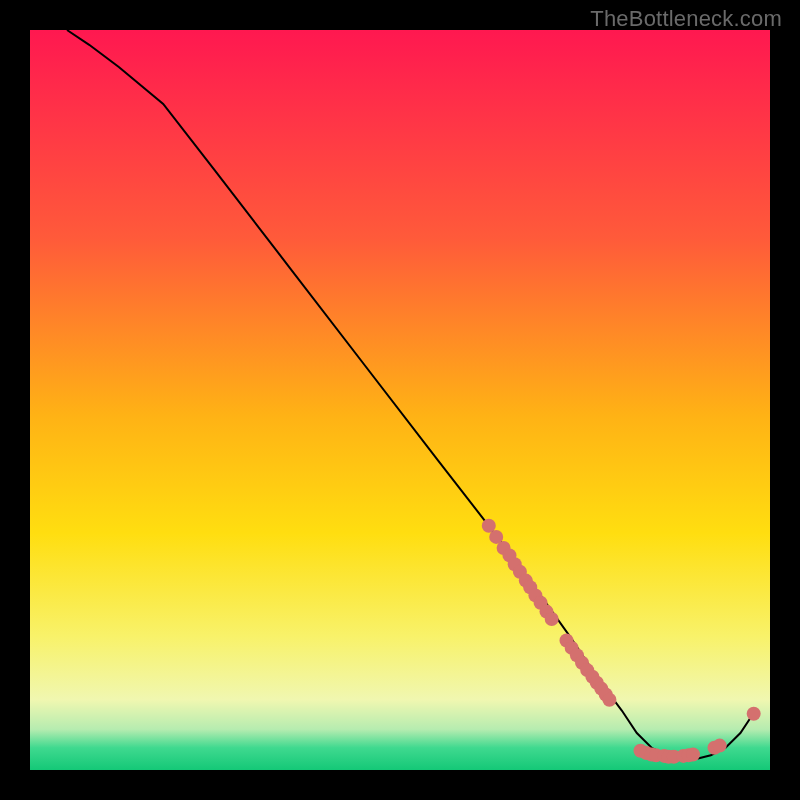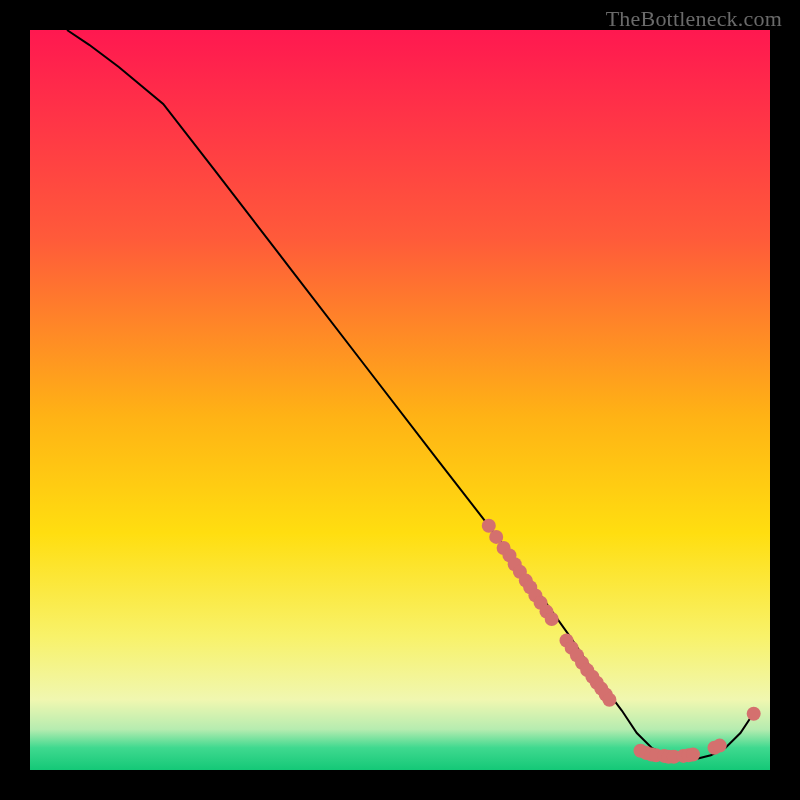--- a/index.html
+++ b/index.html
@@ -17,21 +17,20 @@
   }
   .watermark {
     position: absolute;
     top: 6px;
     right: 18px;
     color: #6a6a6a;
     font-size: 22px;
     font-weight: 500;
     letter-spacing: 0.2px;
     z-index: 5;
-    font-family: Liberation Serif, serif;
   }
   svg { display: block; }
 </style>
 </head>
 <body>
 
 <div class="frame">
   <div class="watermark">TheBottleneck.com</div>
   <svg id="plot" width="800" height="800">
     <defs>

